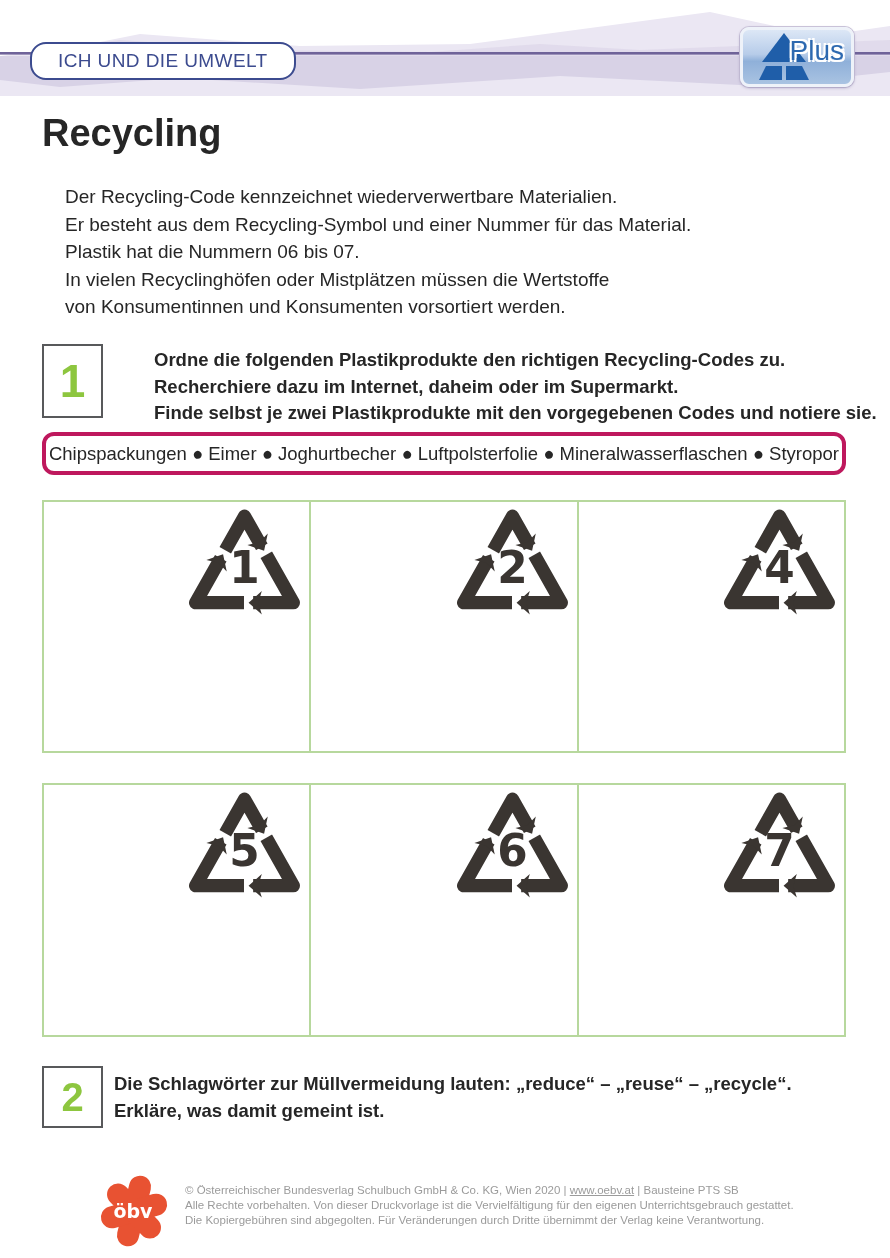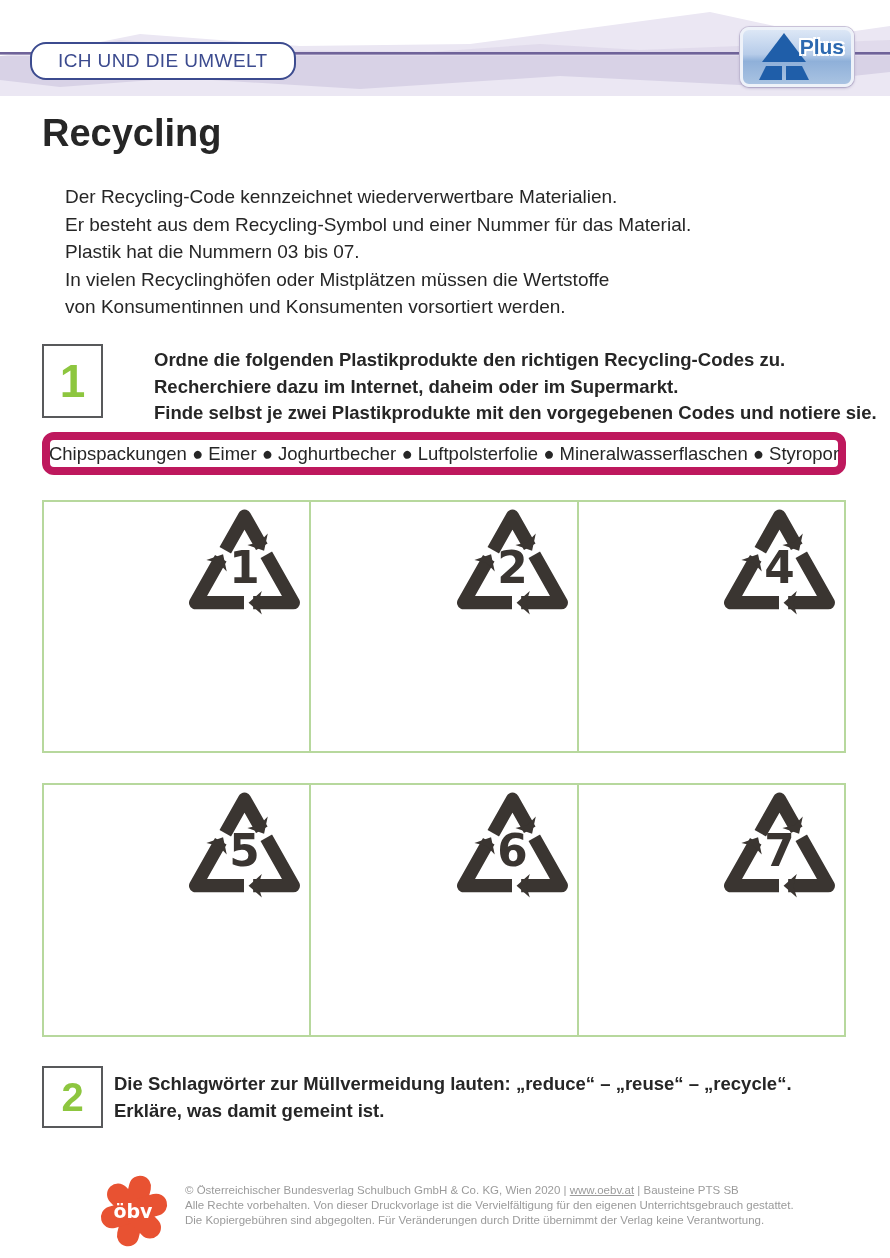--- a/index.html
+++ b/index.html
@@ -14,42 +14,42 @@
     color:#3c4b8f; font-size:19px; letter-spacing:0.4px; white-space:nowrap;
   }
   .plus-logo {
     position:absolute; left:740px; top:27px; width:114px; height:60px;
     border-radius:9px; border:3px solid #eef2f9;
     background:linear-gradient(180deg,#dce7f6 0%,#b7cce9 45%,#8fb0d9 58%,#a9c3e2 100%);
     box-shadow:0 1px 3px rgba(110,100,150,.45), 0 0 0 1px #cfc9dd;
   }
   .plus-logo .pyramid { position:absolute; left:12px; top:2px; }
   .plus-logo .plus-text {
-    position:absolute; right:7px; top:5px; font-size:21px; font-weight:bold; color:#2d69b0;
+    position:absolute; right:7px; top:5px; font-size:28px; font-weight:normal; color:#2d69b0;
     text-shadow:-2px -2px 0 #fff, 2px -2px 0 #fff, -2px 2px 0 #fff, 2px 2px 0 #fff, 0 0 2px #fff;
   }
 
   
   .page-title { position:absolute; left:42px; top:112px; font-size:38px; font-weight:bold; color:#262626; }
   .intro-text { position:absolute; left:42px; top:183px; font-size:19px; line-height:27.5px; color:#262626;margin-left:23px; }
 
   .numbox {
     position:absolute; left:42px; width:61px; background:#fff;
     border:2px solid #58595b; display:flex; align-items:center; justify-content:center;
     color:#8dc63f; font-weight:bold;
   }
   .numbox-1 { top:344px; height:74px; font-size:46px; }
   .numbox-2 { top:1066px; height:62px; font-size:40px; }
   .tasktext { position:absolute; left:114px; font-size:18.5px; font-weight:bold; line-height:26.5px; color:#262626; }
   .tasktext-1 { top:347px;margin-left:40px; }
   .tasktext-2 { top:1071px; }
 
   .word-bank {
     position:absolute; left:42px; top:432px; width:804px; height:43px;
-    border:8px solid #be185d; border-radius:12px;
+    border:4px solid #be185d; border-radius:12px;
     display:flex; align-items:center; justify-content:center;
     font-size:18.5px; color:#262626; white-space:nowrap;
   }
 
   
   .codes-grid { position:absolute; left:42px; width:804px; display:flex; border:2px solid #b7d89d; background:#fff; }
   .codes-grid-1 { top:500px; height:253px; }
   .codes-grid-2 { top:783px; height:254px; }
   .grid-cell { flex:1 1 0; position:relative; border-right:2px solid #b7d89d; }
   .grid-cell:last-child { border-right:none; }
@@ -81,21 +81,21 @@
       <polygon points="31,34 47,34 54,48 31,48" fill="#1f5ea9"></polygon>
     </svg>
     <span class="plus-text">Plus</span>
   </div>
 
   <h1 class="page-title">Recycling</h1>
 
   <div class="intro-text">
     <div>Der Recycling-Code kennzeichnet wiederverwertbare Materialien.</div>
     <div>Er besteht aus dem Recycling-Symbol und einer Nummer für das Material.</div>
-    <div>Plastik hat die Nummern 03 bis 07.</div>
+    <div>Plastik hat die Nummern 06 bis 07.</div>
     <div>In vielen Recyclinghöfen oder Mistplätzen müssen die Wertstoffe</div>
     <div>von Konsumentinnen und Konsumenten vorsortiert werden.</div>
   </div>
 
   <div class="numbox numbox-1">1</div>
   <div class="tasktext tasktext-1">
     <div>Ordne die folgenden Plastikprodukte den richtigen Recycling-Codes zu.</div>
     <div>Recherchiere dazu im Internet, daheim oder im Supermarkt.</div>
     <div>Finde selbst je zwei Plastikprodukte mit den vorgegebenen Codes und notiere sie.</div>
   </div>

